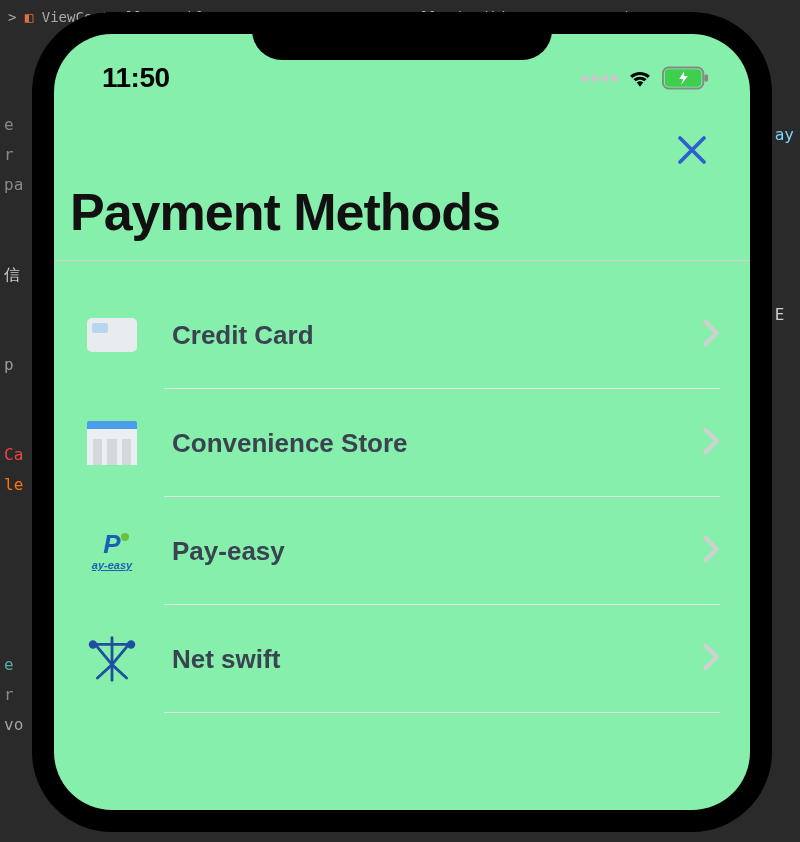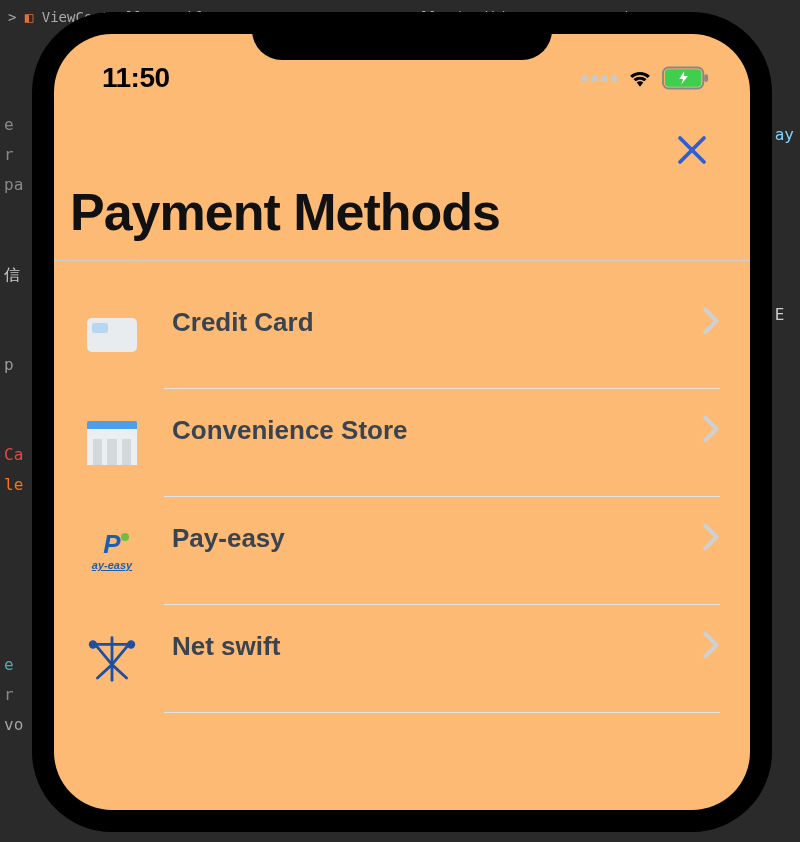--- a/index.html
+++ b/index.html
@@ -35,21 +35,21 @@
     top: 12px;
     width: 740px;
     height: 820px;
     background: #000;
     border-radius: 80px;
     padding: 22px;
   }
   .screen {
     width: 100%;
     height: 100%;
-    background: #fdba74;
+    background: #86efac;
     border-radius: 58px;
     overflow: hidden;
     position: relative;
   }
   
   .notch {
     position: absolute;
     top: 0;
     left: 50%;
     transform: translateX(-50%);
@@ -102,20 +102,21 @@
     letter-spacing: -1px;
     padding: 0 30px 18px 16px;
     color: #111;
   }
   .divider { height:1px; background:#d0d0d0; }
 
   
   .list { padding-top: 20px; }
   .row {
     display:flex;
+    align-items:center;
     padding: 26px 30px 26px 30px;
     gap: 32px;
     cursor:pointer;
     position:relative;
   }
   .row::after{
     content:"";
     position:absolute;
     left: 110px;
     right: 30px;

